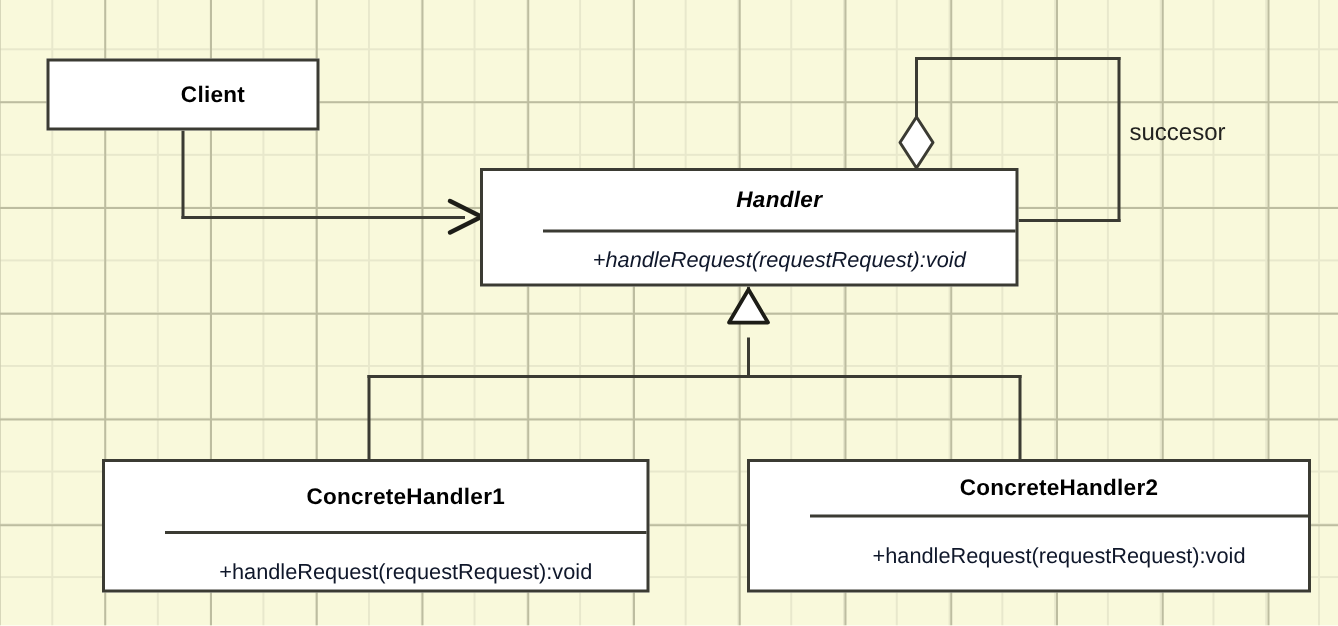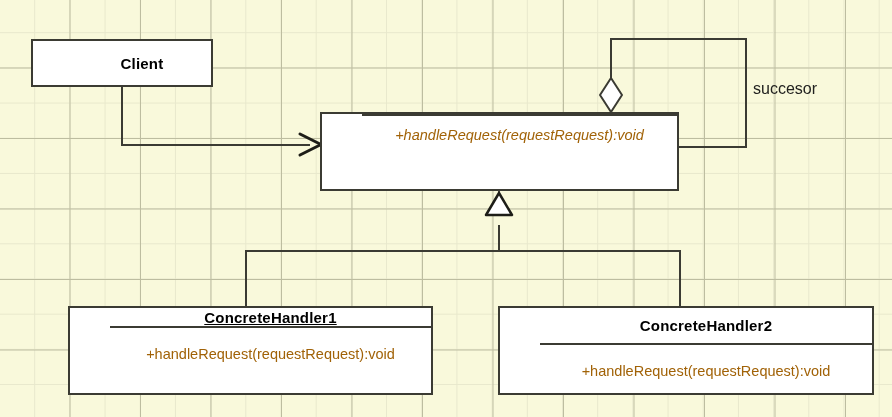--- a/index.html
+++ b/index.html
@@ -42,21 +42,21 @@
     font-size: 15px;
     letter-spacing: 0.2px;
     display: flex;
     align-items: center;
     justify-content: center;
     box-sizing: border-box;
   }
   .uml-ops {
     border-top: 2px solid #3b3b33;
     text-align: center;
-    color: #a16207;
+    color: #0f172a;
     font-size: 14.5px;
     display: flex;
     align-items: center;
     justify-content: center;
     box-sizing: border-box;
   }
   .abstract .uml-name,
   .abstract .uml-ops {
     font-style: italic;
   }
@@ -71,21 +71,21 @@
   #handler-class {
     left: 320px; top: 112px; width: 359px; height: 79px;
   }
   #handler-class .uml-name { height: 39px; }
   #handler-class .uml-ops  { height: 40px; }
 
   
   #concrete1-class {
     left: 68px; top: 306px; width: 365px; height: 89px;
   }
-  #concrete1-class .uml-name { height: 18px; text-decoration: underline; }
+  #concrete1-class .uml-name { height: 46px; }
   #concrete1-class .uml-ops  { height: 54px; }
 
   
   #concrete2-class {
     left: 498px; top: 306px; width: 376px; height: 89px;
   }
   #concrete2-class .uml-name { height: 35px; }
   #concrete2-class .uml-ops  { height: 54px; }
 
   
@@ -175,20 +175,21 @@
     <svg width="30" height="26" viewBox="0 0 30 26">
       <polygon points="15,2 28,24 2,24" fill="#ffffff" stroke="#1d1d17" stroke-width="2.5" stroke-linejoin="round"></polygon>
     </svg>
   </div>
 
   <div class="uml-class" id="client-class">
     <div class="uml-name">Client</div>
   </div>
 
   <div class="uml-class abstract" id="handler-class">
+    <div class="uml-name">Handler</div>
     <div class="uml-ops">+handleRequest(requestRequest):void</div>
   </div>
 
   <div class="uml-class" id="concrete1-class">
     <div class="uml-name">ConcreteHandler1</div>
     <div class="uml-ops">+handleRequest(requestRequest):void</div>
   </div>
 
   <div class="uml-class" id="concrete2-class">
     <div class="uml-name">ConcreteHandler2</div>

